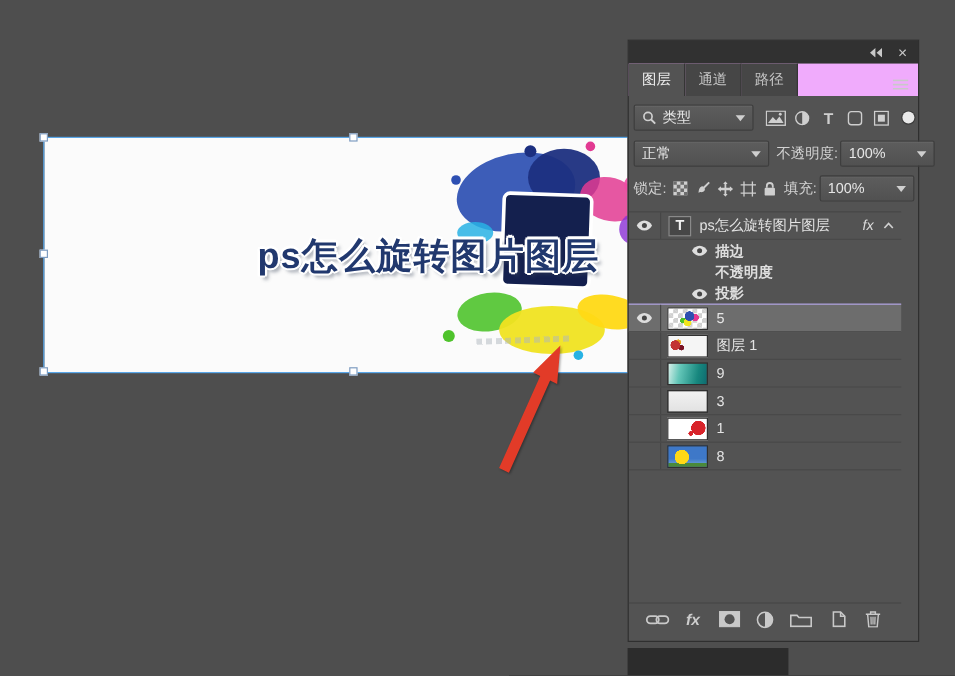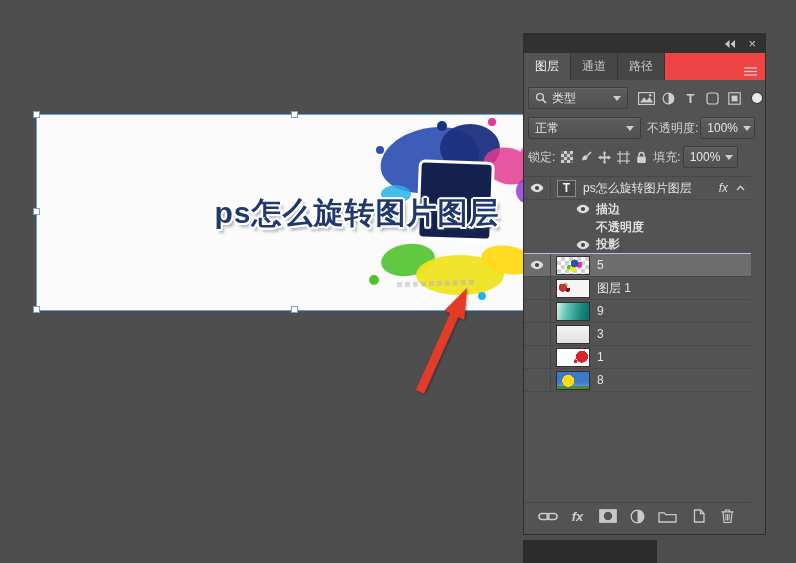--- a/index.html
+++ b/index.html
@@ -28,40 +28,40 @@
           box-sizing:border-box;z-index:3;}
   #red-arrow{position:absolute;left:405px;top:278px;filter:drop-shadow(1px 1px 1px rgba(0,0,0,.35));}
 
   
   #panel{position:absolute;left:523px;top:33px;width:243px;height:502px;
          background:var(--panelbg,#535353);box-sizing:border-box;
          border:1px solid #2f2f2f;}
   #topstrip{height:19px;background:#313131;display:flex;align-items:center;
             justify-content:flex-end;gap:12px;padding:0 9px;}
   #close-x{color:#c9c9c9;font-size:13px;line-height:13px;}
-  #tabbar{height:27px;background:#ef4444;display:flex;align-items:stretch;position:relative;}
+  #tabbar{height:27px;background:#f0abfc;display:flex;align-items:stretch;position:relative;}
   .tab{padding:0 11px;font-size:12px;color:#c6c6c6;background:#464646;
        border-right:1px solid #353535;display:flex;align-items:center;}
   .tab.active{background:var(--panelbg,#535353);color:#f0f0f0;}
   #panel-menu{position:absolute;right:8px;top:9px;}
 
   .ctl-row{display:flex;align-items:center;margin:0 4px;position:relative;
            overflow:visible;white-space:nowrap;}
   #filter-row{margin-top:7px;height:22px;}
   #blend-row{margin-top:8px;height:22px;}
   #lock-row{margin-top:7px;height:22px;}
   .field{height:22px;background:linear-gradient(#5d5d5d,#515151);border:1px solid #3e3e3e;
          border-radius:2px;display:flex;align-items:center;padding:0 6px;gap:5px;
          font-size:12px;color:#e6e6e6;box-sizing:border-box;flex:none;
          box-shadow:inset 0 1px 0 rgba(255,255,255,.06);}
   .arr{width:0;height:0;border-left:4px solid transparent;border-right:4px solid transparent;
        border-top:5px solid #cfcfcf;margin-left:auto;flex:none;}
   #kind-select{width:100px;font-family:Liberation Mono, monospace;}
   #blend-select{width:113px;}
-  .field.small{width:55px;}
+  .field.small{width:79px;}
   .lbl{font-size:12px;color:#d2d2d2;flex:none;}
   #opacity-label,#fill-label{margin-left:6px;margin-right:2px;}
   #filter-icons{display:flex;align-items:center;gap:5px;margin-left:10px;}
   .ficon{display:inline-flex;align-items:center;justify-content:center;width:17px;height:18px;}
   #filter-toggle{position:absolute;right:-1px;top:6px;width:10px;height:10px;border-radius:50%;
                  background:#e9e9e9;box-shadow:0 0 0 1px #3c3c3c;}
   #lock-icons{display:flex;align-items:center;gap:6px;margin-left:6px;}
   .lkicon{display:inline-flex;align-items:center;}
 
   #layer-list{margin-top:8px;border-top:1px solid #474747;width:227px;}

